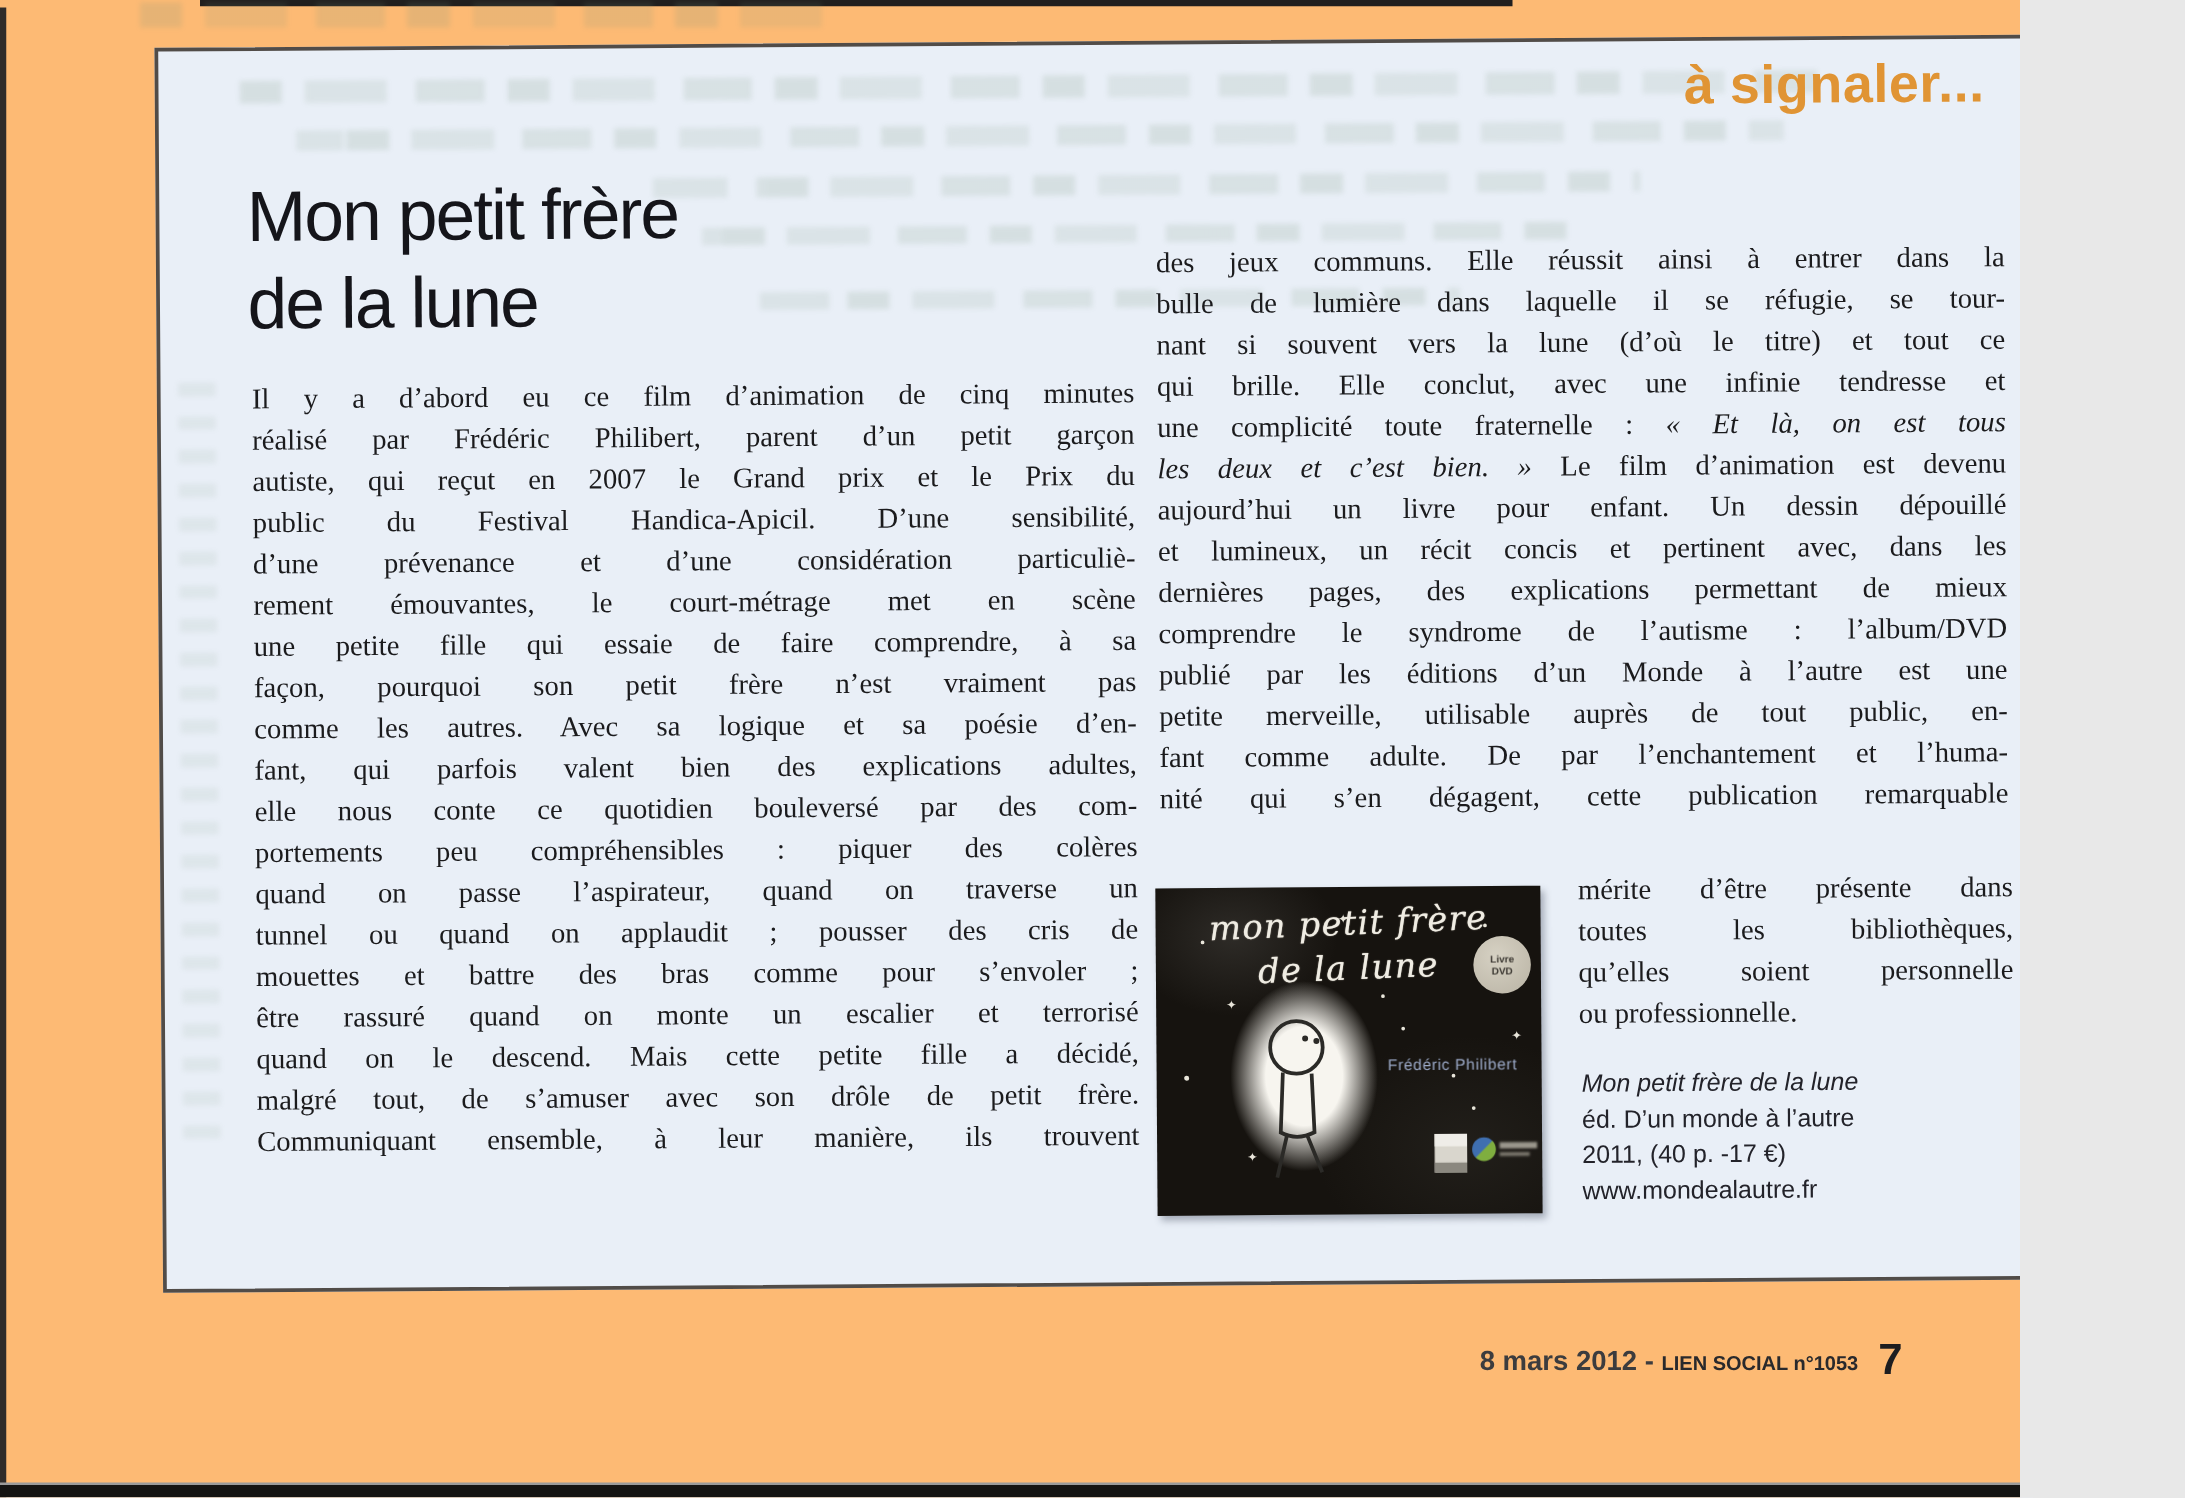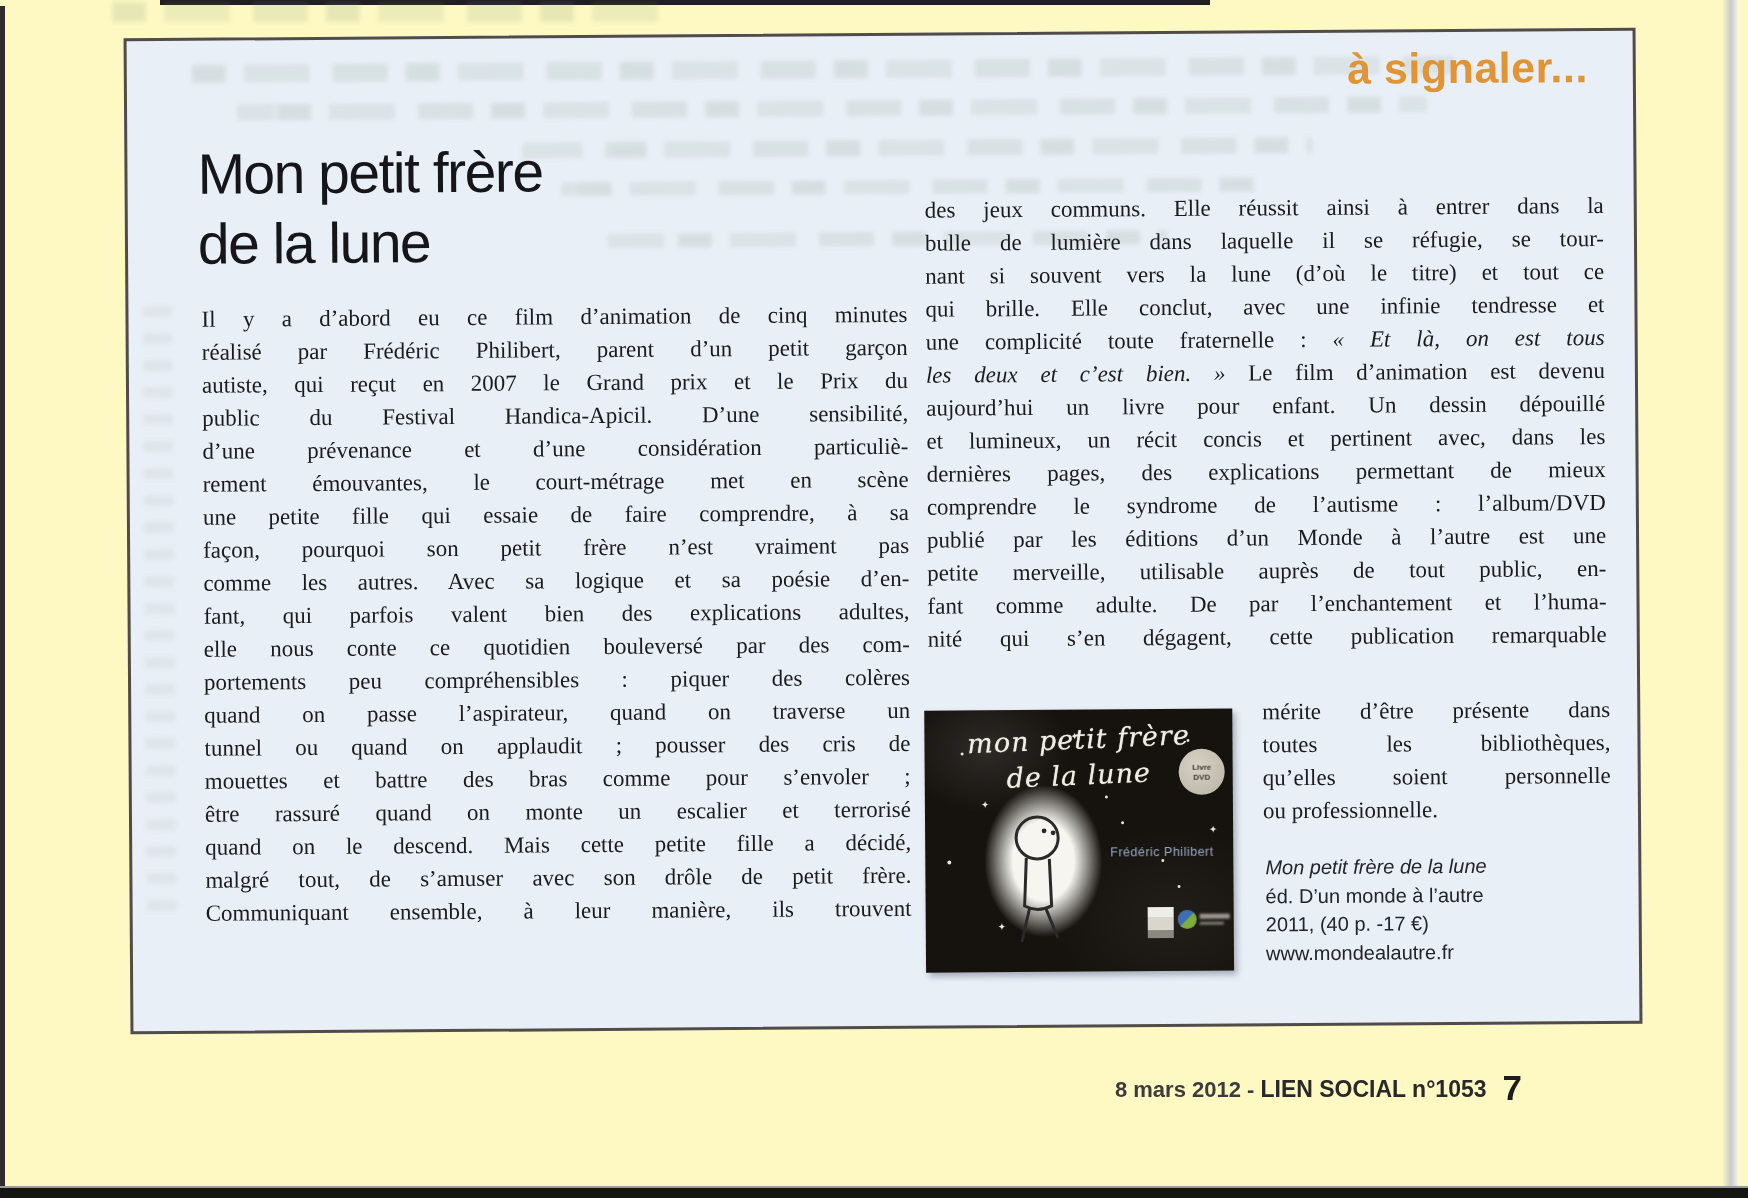--- a/index.html
+++ b/index.html
@@ -1,16 +1,16 @@
 <!DOCTYPE html>
 <html><head>
 <meta charset="utf-8">
 <style>
   html,body{margin:0;padding:0;background:#e8e8e8;}
-  .page{position:relative;width:1748px;height:1198px;background:#fef9c3;overflow:hidden;
+  .page{position:relative;width:1616px;height:1198px;background:#fdba74;overflow:hidden;
         font-family:"Liberation Sans",sans-serif;}
   
   .edge-left{position:absolute;left:0;top:6px;width:5px;height:1192px;background:#2f2c2a;}
   .edge-top{position:absolute;left:160px;top:0;width:1050px;height:5px;background:#211f1e;}
   .edge-bottom{position:absolute;left:0;top:1186px;width:1748px;height:12px;
                background:linear-gradient(180deg,#9a9a9a 0 2px,#141413 2px 100%);}
   .edge-right-band{position:absolute;left:1722px;top:0;width:16px;height:1198px;
                background:linear-gradient(90deg,rgba(160,160,160,0) ,#c9c9c8 55%,#f2f2f0);}
   
   .ghost{position:absolute;filter:blur(2.2px);opacity:.5;
@@ -54,21 +54,21 @@
   .star.cross{background:none;color:#e8e5da;font-size:10px;line-height:6px;}
   .logo-square{position:absolute;left:222px;top:198px;width:26px;height:31px;background:#d9d6cd;
      box-shadow:inset 0 10px 0 #efede8, inset 0 -8px 0 #8b887f;filter:blur(.4px);}
   .logo-globe{position:absolute;left:252px;top:201px;width:19px;height:19px;border-radius:50%;
      background:linear-gradient(135deg,#3f6fb0 48%,#7fae3f 52%);filter:blur(.4px);}
   .logo-text{position:absolute;left:274px;top:205px;width:30px;height:5px;background:#9a968c;filter:blur(.8px);}
   .logo-text2{position:absolute;left:274px;top:213px;width:24px;height:3px;background:#7d796f;filter:blur(.8px);}
   
   .footer{position:absolute;left:950px;top:1068px;width:572px;text-align:right;color:#3c3c3e;}
   .footer .date{font-size:22px;font-weight:bold;}
-  .footer .mag{font-size:23px;font-weight:700;color:#29292c;}
+  .footer .mag{font-size:16px;font-weight:700;color:#29292c;}
   .footer .pagenum{font-size:35px;font-weight:700;color:#1d1d1f;margin-left:16px;vertical-align:-3px;}
   i{font-style:italic;}
 </style>
 </head>
 <body>
 
 <div class="page">
 
   <div class="edge-left"></div>
   <div class="edge-top"></div>

